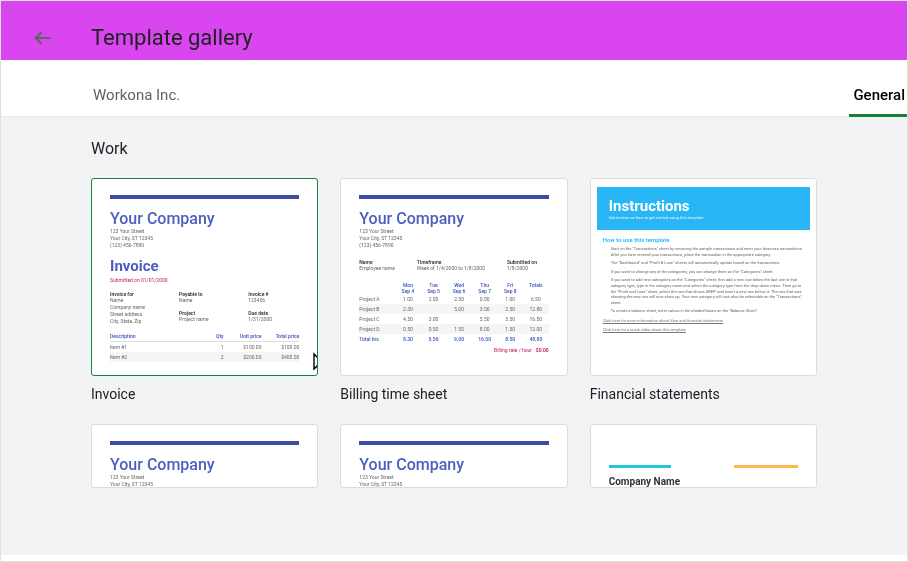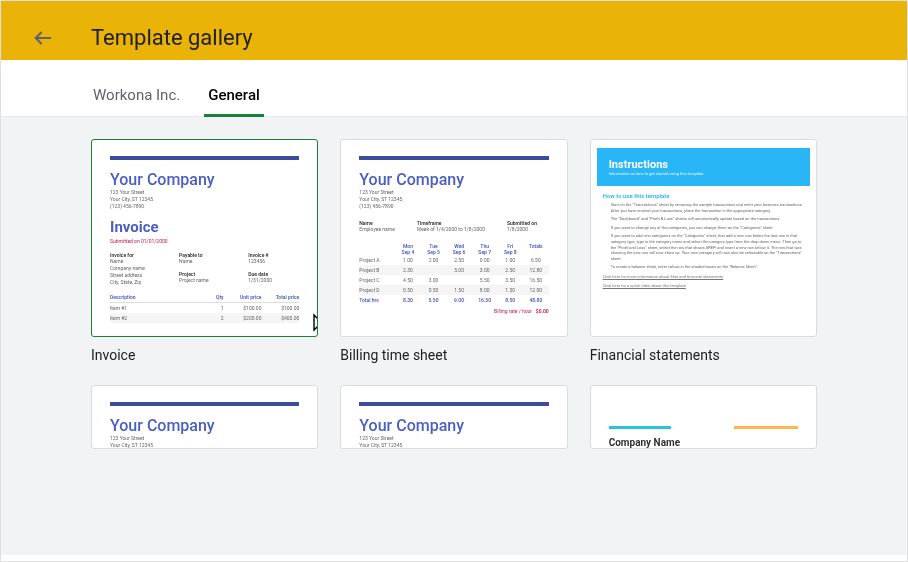--- a/index.html
+++ b/index.html
@@ -8,21 +8,21 @@
     background: #fff;
     width: 908px;
     height: 562px;
     overflow: hidden;
     border: 1px solid #e0e0e0;
   }
   .header {
     display: flex;
     align-items: center;
     padding: 24px 30px 10px 30px;
-    background: #eab308;
+    background: #d946ef;
   }
   .back-btn {
     width: 24px;
     height: 24px;
     display: flex;
     align-items: center;
     justify-content: center;
     cursor: pointer;
     color: #5f6368;
     margin-right: 36px;
@@ -31,20 +31,21 @@
     font-size: 22px;
     color: #202124;
     font-weight: 400;
   }
   .tabs {
     display: flex;
     padding: 18px 0 0 90px;
     gap: 24px;
     background: #fff;
     border-bottom: 1px solid #e8eaed;
+    justify-content: space-between;
   }
   .tab {
     font-size: 15px;
     color: #5f6368;
     padding: 8px 2px 12px 2px;
     cursor: pointer;
     position: relative;
   }
   .tab.active {
     color: #000000;
@@ -176,21 +177,21 @@
   .ts-c1 { flex: 1.4; }
   .ts-cn { flex: 1; text-align: center; }
   .ts-total { color: #c2185b; text-align: right; font-size: 5px; margin-top: 3px; }
   
   .fs-banner {
     background: #29b6f6;
     color: #fff;
     padding: 10px 12px;
     margin: -4px -6px 6px -6px;
   }
-  .fs-banner-title { font-size: 11px; font-weight: 700; }
+  .fs-banner-title { font-size: 15px; font-weight: 700; }
   .fs-banner-sub { font-size: 4px; opacity: 0.9; }
   .fs-h { color: #29b6f6; font-size: 6px; font-weight: 600; margin-top: 4px; }
   .fs-li { font-size: 4px; color: #666; margin-left: 8px; margin-top: 3px; line-height: 1.4; }
   .fs-link { font-size: 4px; color: #777; text-decoration: underline; margin-top: 4px; display: block; }
   
   .thumb.partial {
     height: 64px;
   }
   .cn-bar {
     height: 3px;
@@ -219,20 +220,21 @@
   </div>
   <div class="title">Template gallery</div>
 </div>
 
 <div class="tabs">
   <div class="tab">Workona Inc.</div>
   <div class="tab active">General</div>
 </div>
 
 <div class="content">
+  <div class="section-title">Work</div>
 
   <div class="grid">
 
     <div class="card">
       <div class="thumb selected" style="position:relative;">
         <div class="bar-top"></div>
         <div class="t-company">Your Company</div>
         <div class="t-tiny">123 Your Street</div>
         <div class="t-tiny">Your City, ST 12345</div>
         <div class="t-tiny">(123) 456-7890</div>

